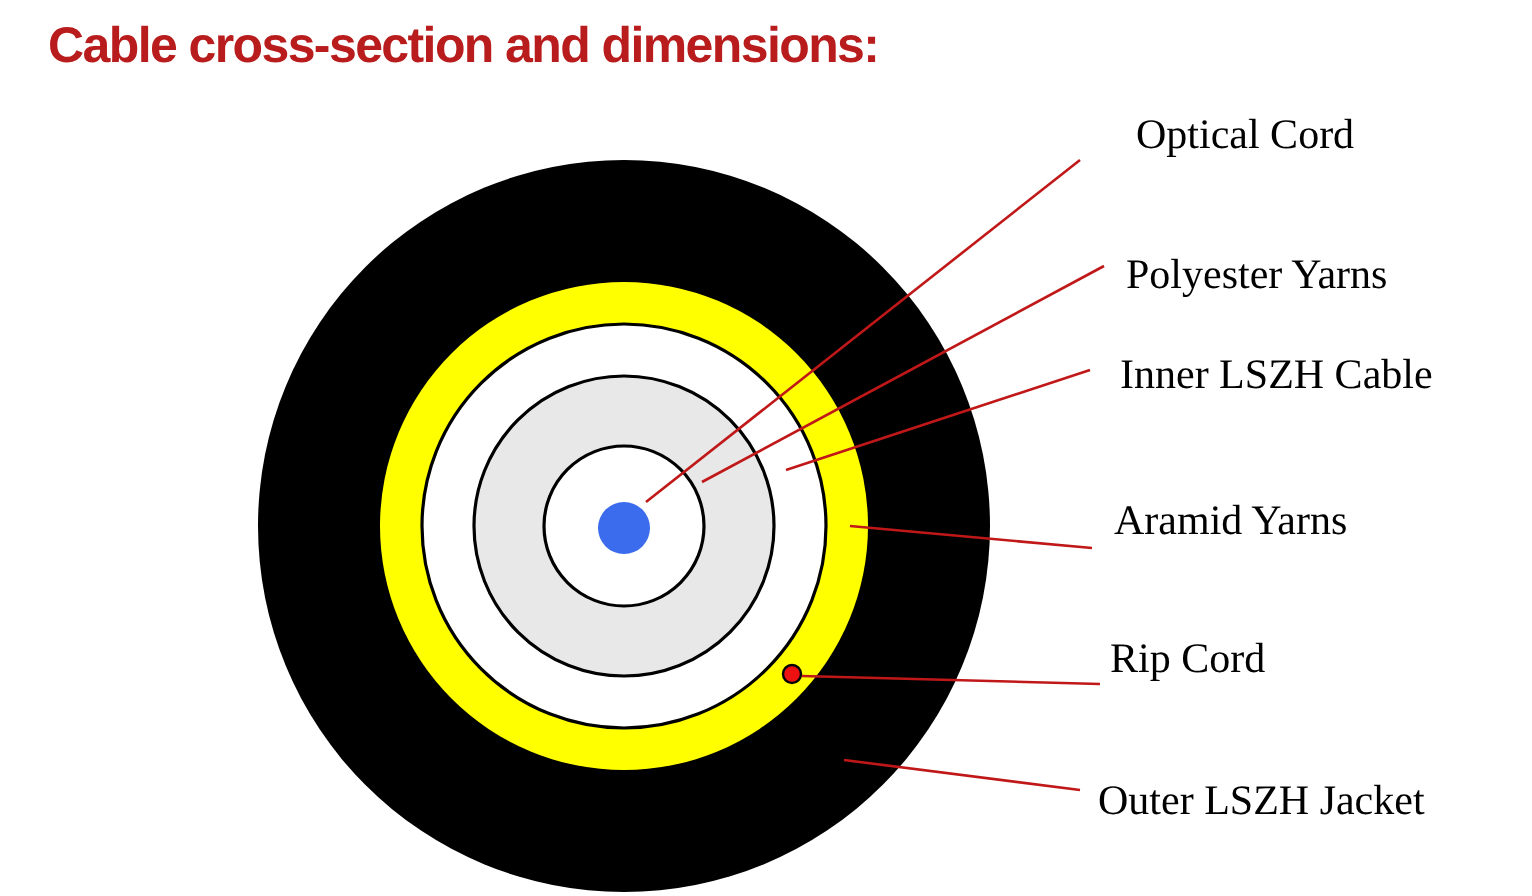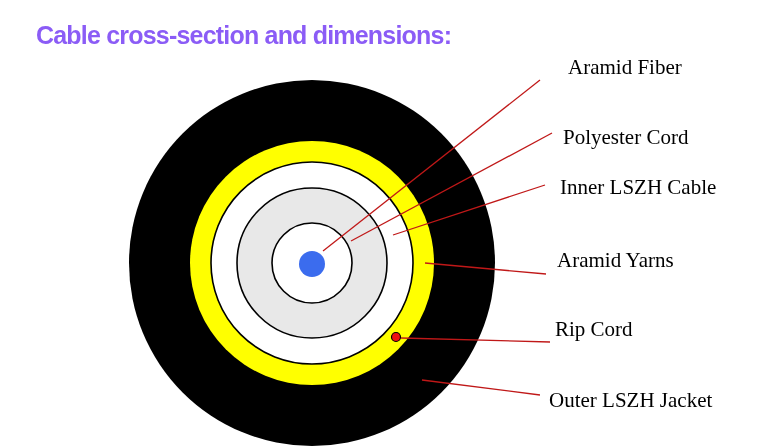--- a/index.html
+++ b/index.html
@@ -12,26 +12,26 @@
     width: 766px;
     height: 448px;
     background: #ffffff;
     overflow: hidden;
     font-family: "Liberation Serif", serif;
   }
   .title {
     position: absolute;
     left: 20px;
     top: 5px;
-    margin: 16px;
+    margin: 4px;
     font-family: "Liberation Sans", sans-serif;
     font-weight: bold;
     font-size: 25px;
     letter-spacing: -0.8px;
-    color: #8b5cf6;
+    color: #b91c1c;
     white-space: nowrap;
   }
   .diagram-svg {
     position: absolute;
     left: 0;
     top: 0;
   }
   .callout-label {
     position: absolute;
     font-family: "Liberation Serif", serif;
@@ -65,20 +65,20 @@
     <circle cx="396" cy="337" r="4.5" stroke-width="1.2" fill="#ee1111" stroke="#000000"></circle>
 
     <line x1="323" y1="251" x2="540" y2="80" stroke-width="1.3" stroke="#c01818"></line>
     <line x1="351" y1="241" x2="552" y2="133" stroke-width="1.3" stroke="#c01818"></line>
     <line x1="393" y1="235" x2="545" y2="185" stroke-width="1.3" stroke="#c01818"></line>
     <line x1="425" y1="263" x2="546" y2="274" stroke-width="1.3" stroke="#c01818"></line>
     <line x1="401" y1="338" x2="550" y2="342" stroke-width="1.3" stroke="#c01818"></line>
     <line x1="422" y1="380" x2="540" y2="395" stroke-width="1.3" stroke="#c01818"></line>
   </svg>
 
-  <div class="callout-label lbl-optical">Aramid Fiber</div>
-  <div class="callout-label lbl-polyester">Polyester Cord</div>
+  <div class="callout-label lbl-optical">Optical Cord</div>
+  <div class="callout-label lbl-polyester">Polyester Yarns</div>
   <div class="callout-label lbl-inner">Inner LSZH Cable</div>
   <div class="callout-label lbl-aramid">Aramid Yarns</div>
   <div class="callout-label lbl-ripcord">Rip Cord</div>
   <div class="callout-label lbl-outer">Outer LSZH Jacket</div>
 
 </div>
 
 </body></html>

